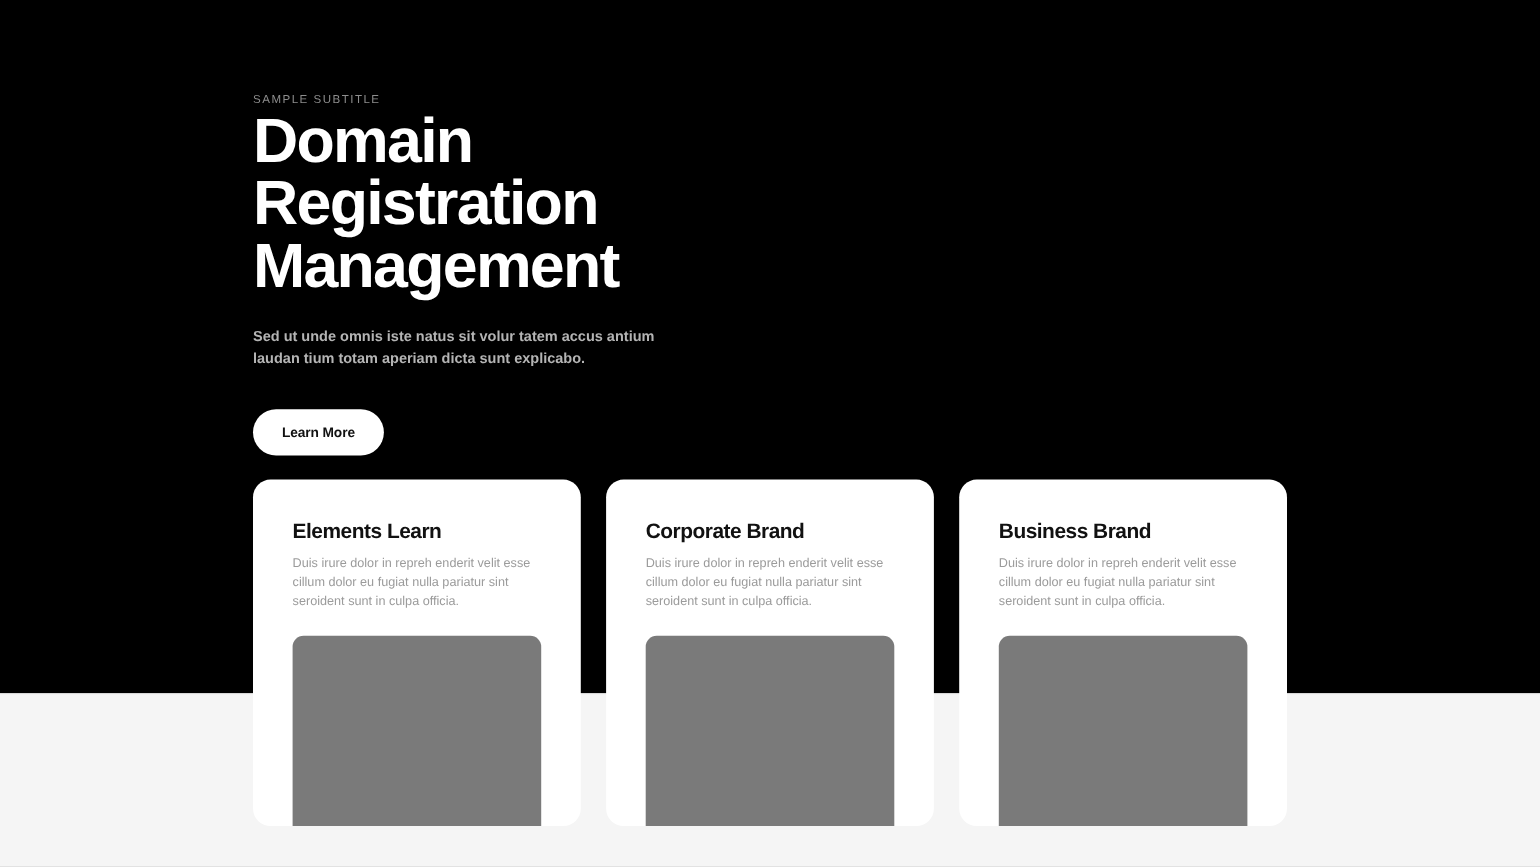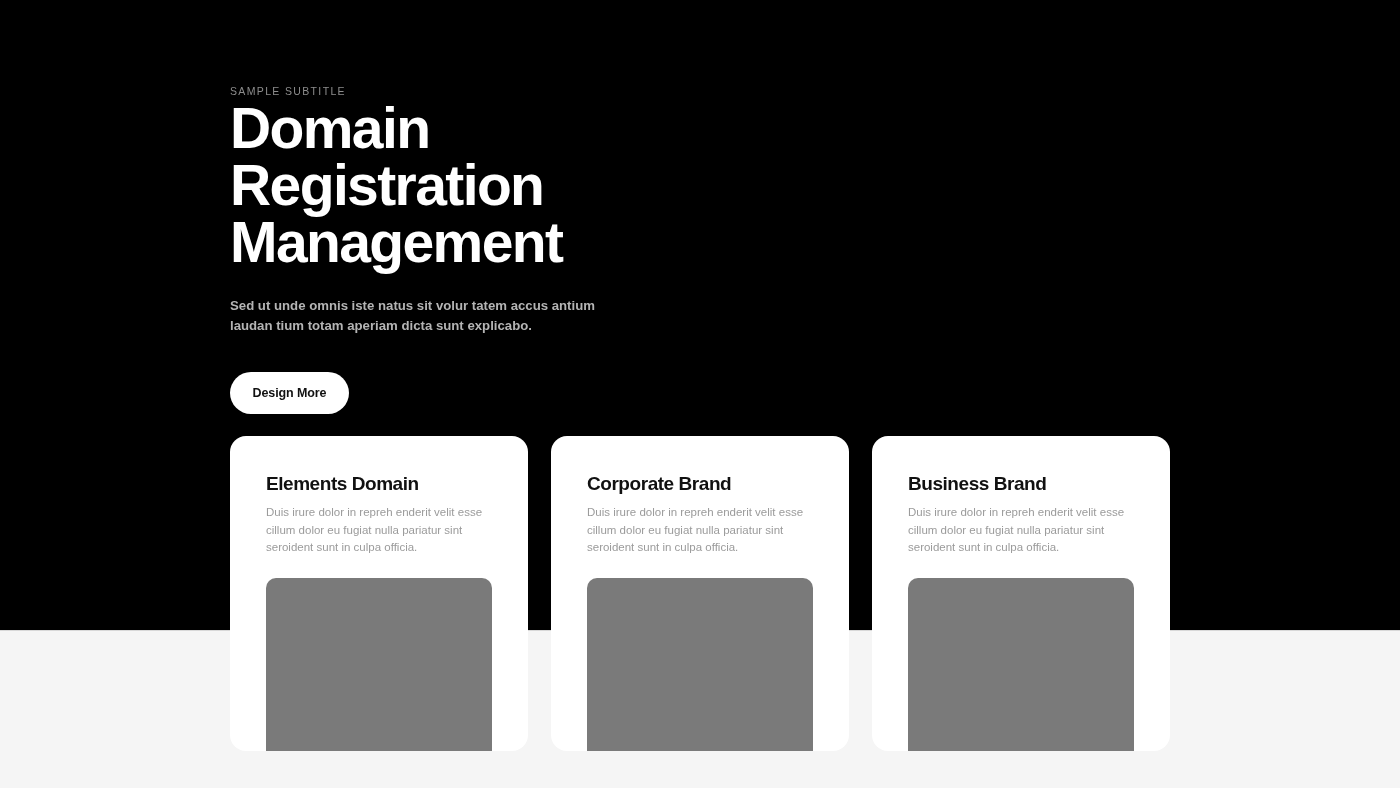--- a/index.html
+++ b/index.html
@@ -142,27 +142,27 @@
 </head>
 <body>
 
 <div class="hero-band"></div>
 <div class="lower-band"></div>
 
 <section class="hero-copy">
   <div class="eyebrow">SAMPLE SUBTITLE</div>
   <h1 class="hero-title">Domain Registration Management</h1>
   <p class="hero-sub">Sed ut unde omnis iste natus sit volur tatem accus antium laudan tium totam aperiam dicta sunt explicabo.</p>
-  <button class="learn-more-btn">Design More</button>
+  <button class="learn-more-btn">Learn More</button>
 </section>
 
 <section class="card-row">
 
   <article class="feature-card">
-    <h2 class="card-title">Elements Domain</h2>
+    <h2 class="card-title">Elements Learn</h2>
     <p class="card-text">Duis irure dolor in repreh enderit velit esse cillum dolor eu fugiat nulla pariatur sint seroident sunt in culpa officia.</p>
     <div class="card-media"></div>
   </article>
 
   <article class="feature-card">
     <h2 class="card-title">Corporate Brand</h2>
     <p class="card-text">Duis irure dolor in repreh enderit velit esse cillum dolor eu fugiat nulla pariatur sint seroident sunt in culpa officia.</p>
     <div class="card-media"></div>
   </article>
 

